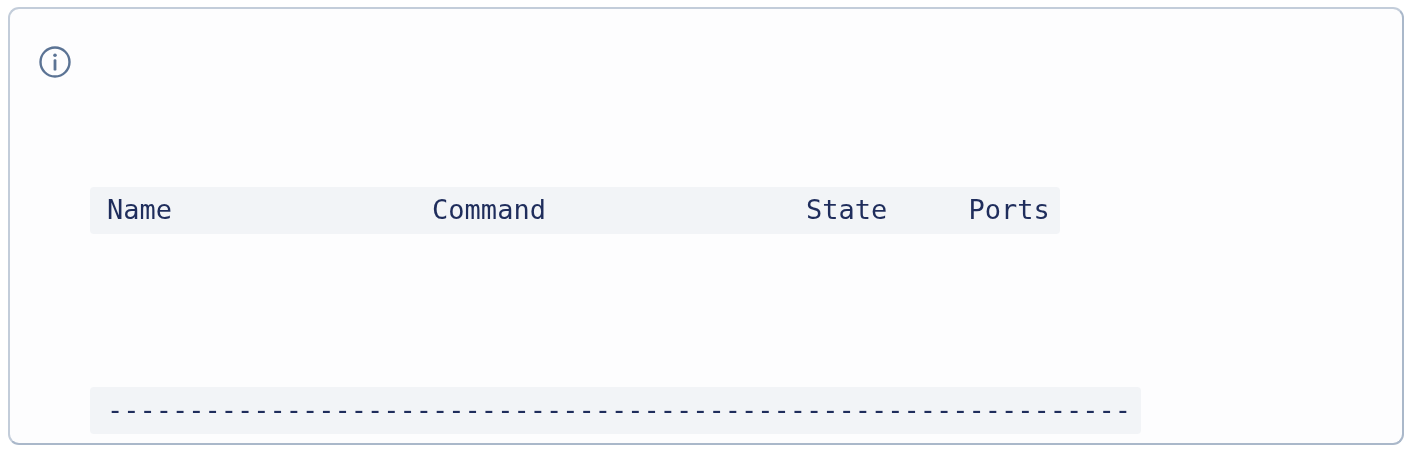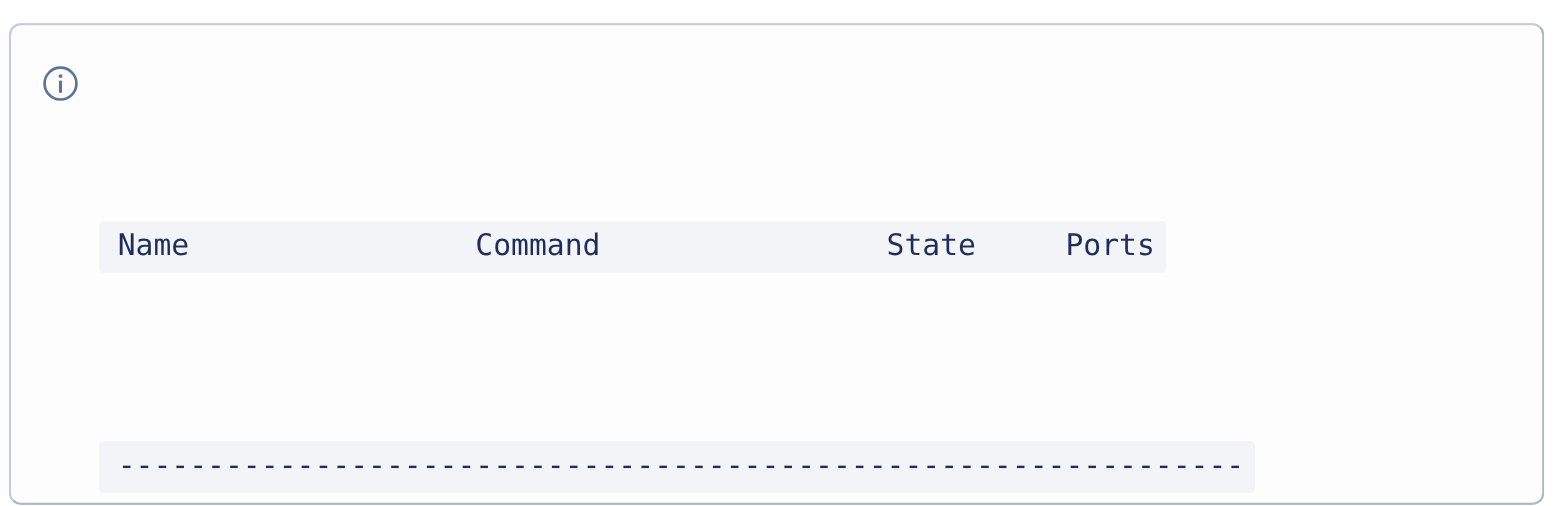--- a/index.html
+++ b/index.html
@@ -12,21 +12,21 @@
     height: 460px;
     background: #ffffff;
     font-family: "DejaVu Sans Mono", "Liberation Mono", monospace;
     overflow: hidden;
   }
 
   
   #alert-card {
     position: absolute;
     left: 8px;
-    top: 21px;
+    top: 7px;
     width: 1396px;
     height: 438px;
     box-sizing: border-box;
     background: #fdfdfe;
     border: 2px solid #c3cdda;
     border-right-color: #aab8ca;
     border-bottom-color: #aab8ca;
     border-radius: 11px;
   }
 

